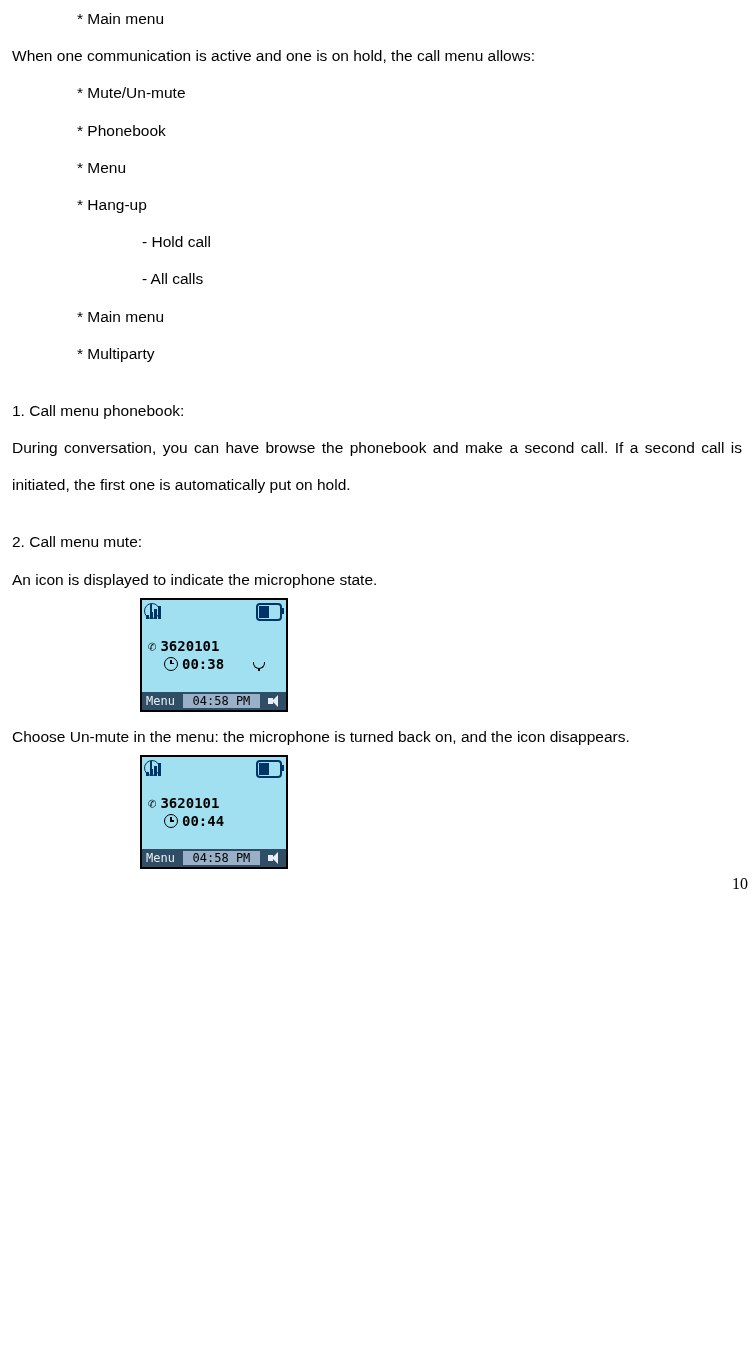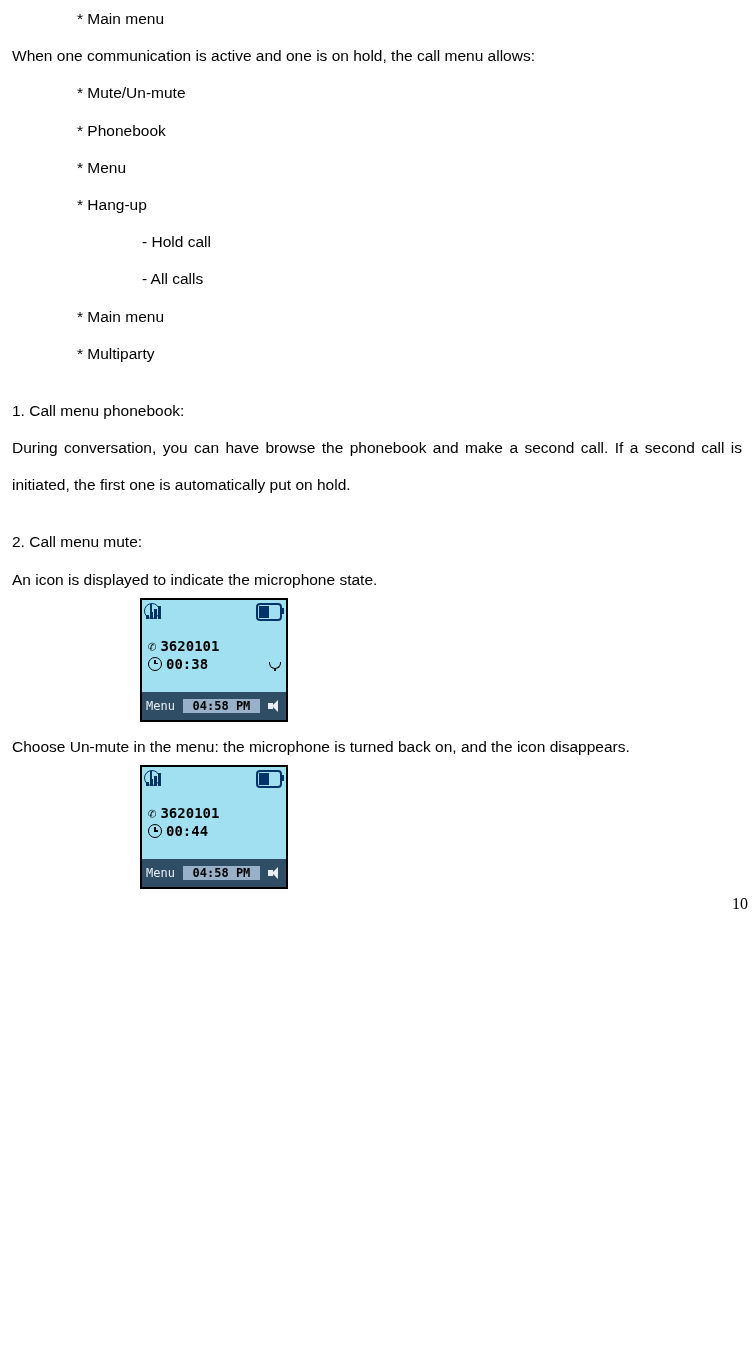--- a/index.html
+++ b/index.html
@@ -51,21 +51,21 @@
   .batt-icon::before { content:""; position:absolute; right:-4px; top:3px; width:3px; height:6px; background:#003366; }
   .batt-icon .fill { position:absolute; left:1px; top:1px; bottom:1px; width:10px; background:#003366; }
 
   .callrow {
     display: flex; align-items: center; gap: 4px;
     padding: 0 6px; margin-top: 14px;
     font-family: monospace; font-size: 14px; color:#000; font-weight: bold;
   }
 
   .timerow {
-    display:flex; align-items:center; gap:4px; padding:0 6px; margin-top:2px;
+    display:flex; align-items:center; gap:4px; padding:0 22px; margin-top:2px;
     font-family: monospace; font-size:14px; font-weight:bold;
     justify-content: space-between;
   }
   .timerow .left { display:flex; align-items:center; gap:4px; }
   .clock-icon {
     width:12px; height:12px; border:1.5px solid #000; border-radius:50%; position:relative;
   }
   .clock-icon::before { content:""; position:absolute; left:5px; top:2px; width:1.5px; height:4px; background:#000; }
   .clock-icon::after { content:""; position:absolute; left:5px; top:5px; width:4px; height:1.5px; background:#000; }
   .mic-icon {
@@ -73,24 +73,24 @@
   }
   .mic-icon .cap { width:6px; height:8px; background:#000; border-radius:3px; margin:0 auto; }
   .mic-icon .arc { width:10px; height:6px; border:1.5px solid #000; border-top:none; border-radius:0 0 10px 10px; position:absolute; top:5px; left:-1px; }
   .mic-icon .stem { width:1.5px; height:3px; background:#000; position:absolute; left:4px; top:11px; }
 
   .phone-body { height: 54px; }
 
   .softbar {
     display:flex; align-items:center; justify-content:space-between;
     background:#304d66; color:#e8eef5; font-family: monospace; font-size:12px;
-    padding:0 4px; height:28px;
+    padding:0 4px; height:18px;
   }
   .softbar .time-chip {
-    background:#98b0c8; color:#000; padding:0 10px; font-weight:bold;
+    background:#98b0c8; color:#000; padding:0 10px; font-weight:normal;
   }
   .softbar .spk {
     width:14px; height:12px; position:relative;
   }
   .softbar .spk::before {
     content:""; position:absolute; left:0; top:3px; width:5px; height:6px; background:#e8eef5;
   }
   .softbar .spk::after {
     content:""; position:absolute; left:4px; top:0; width:0; height:0;
     border-top:6px solid transparent; border-bottom:6px solid transparent; border-right:6px solid #e8eef5;

